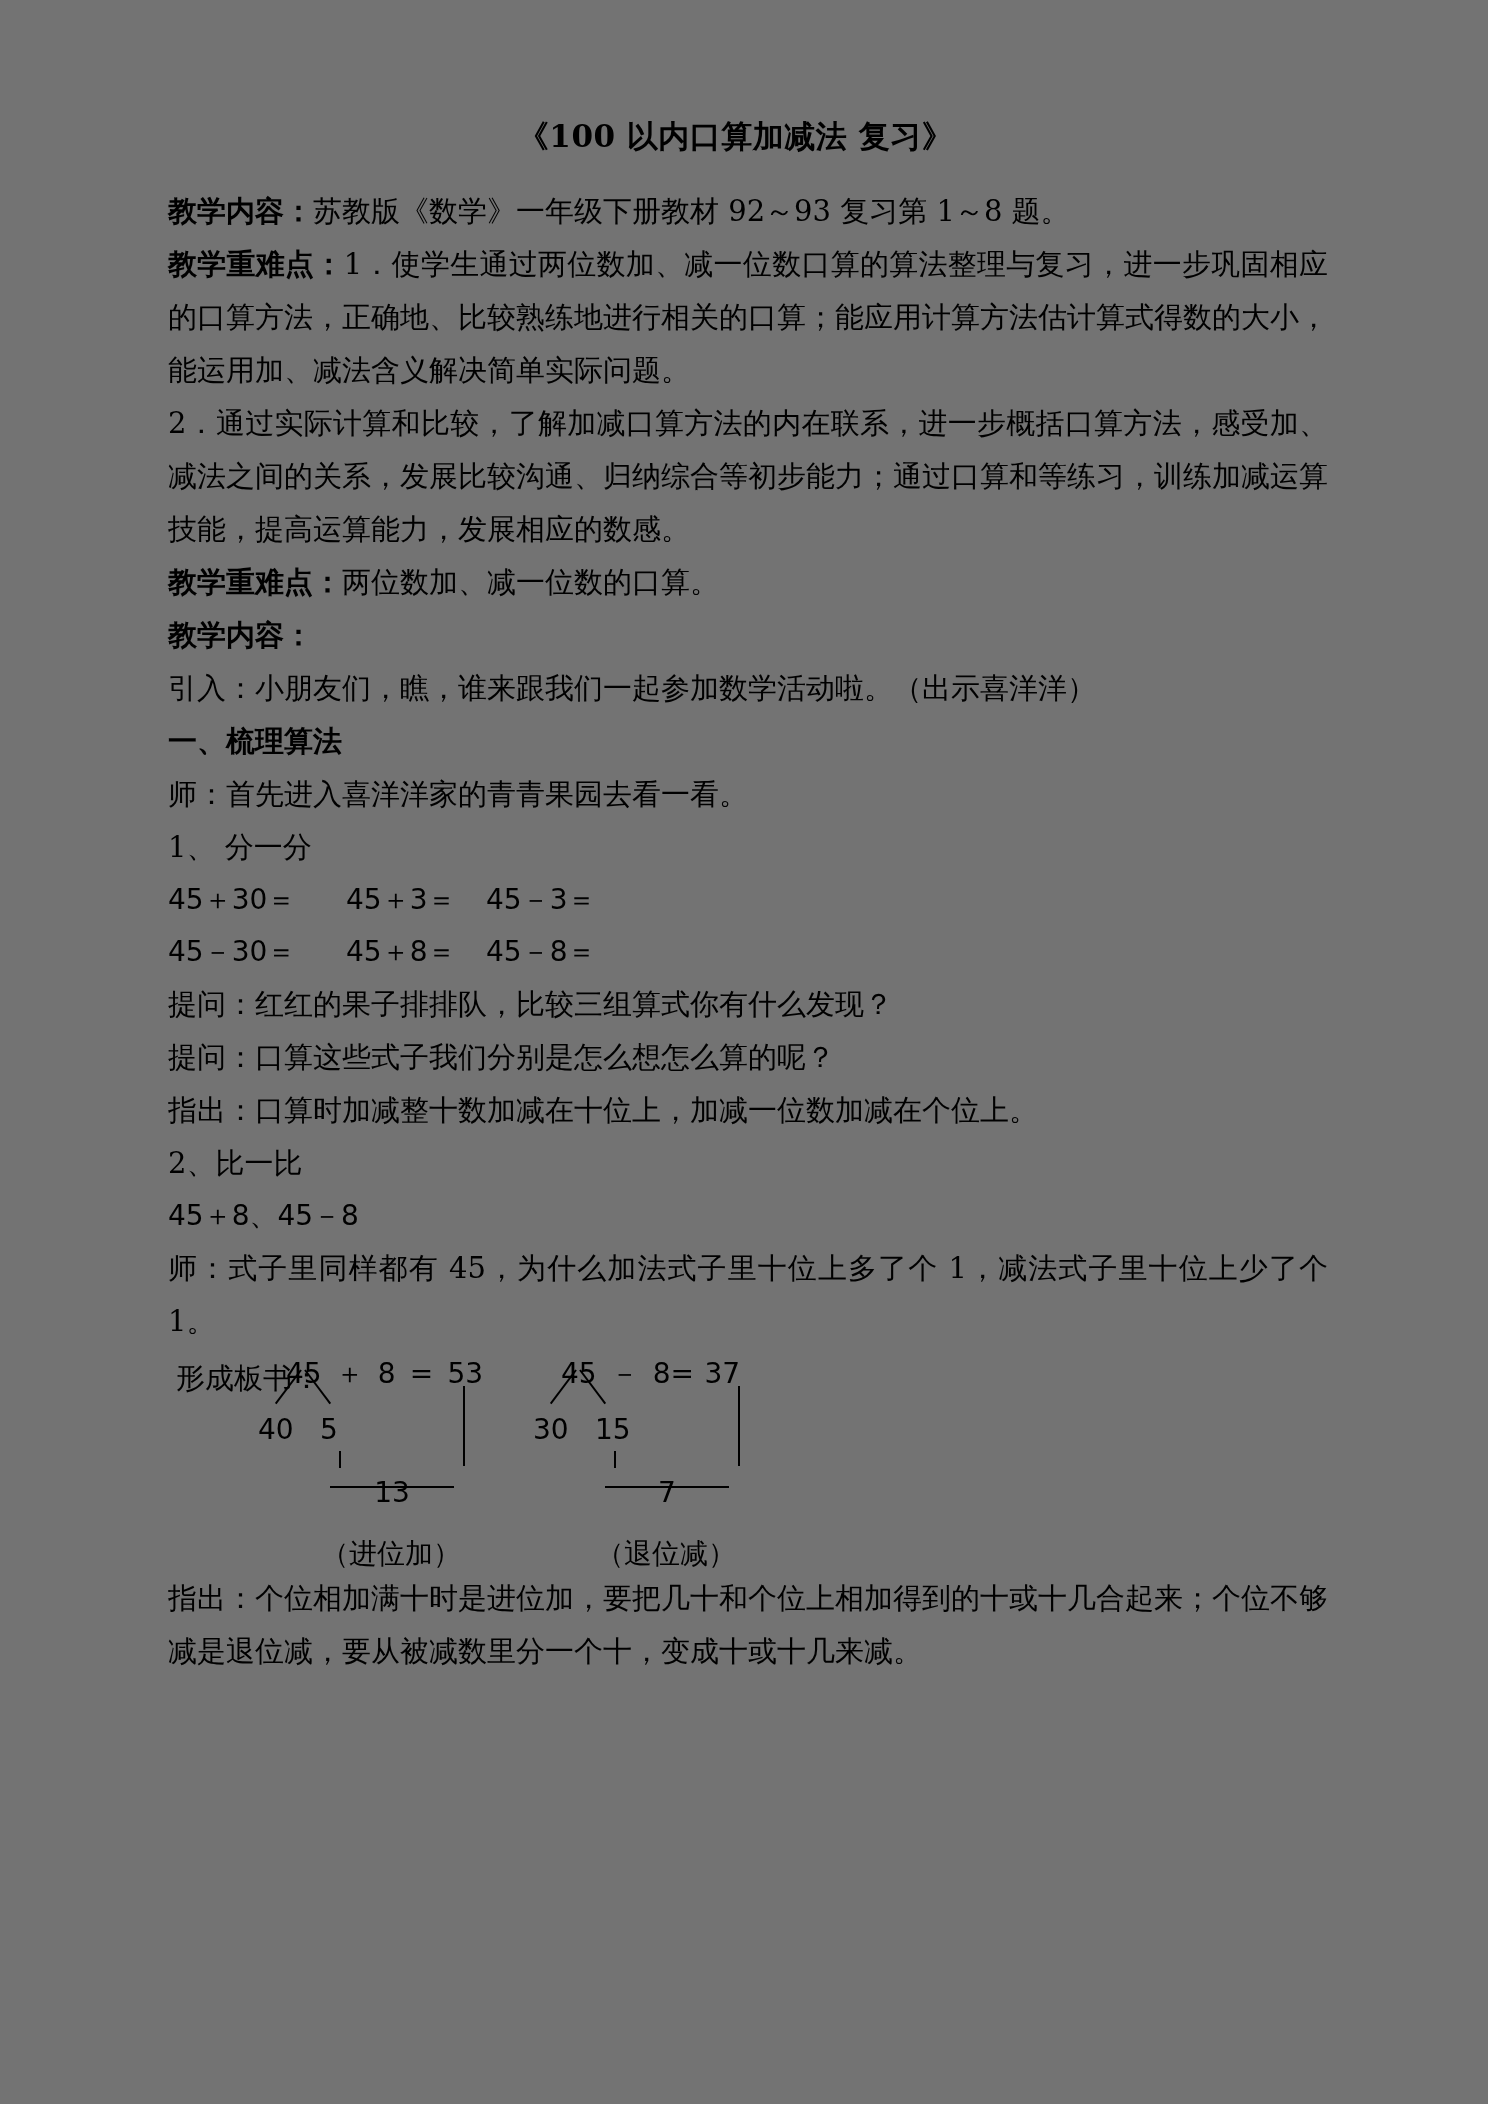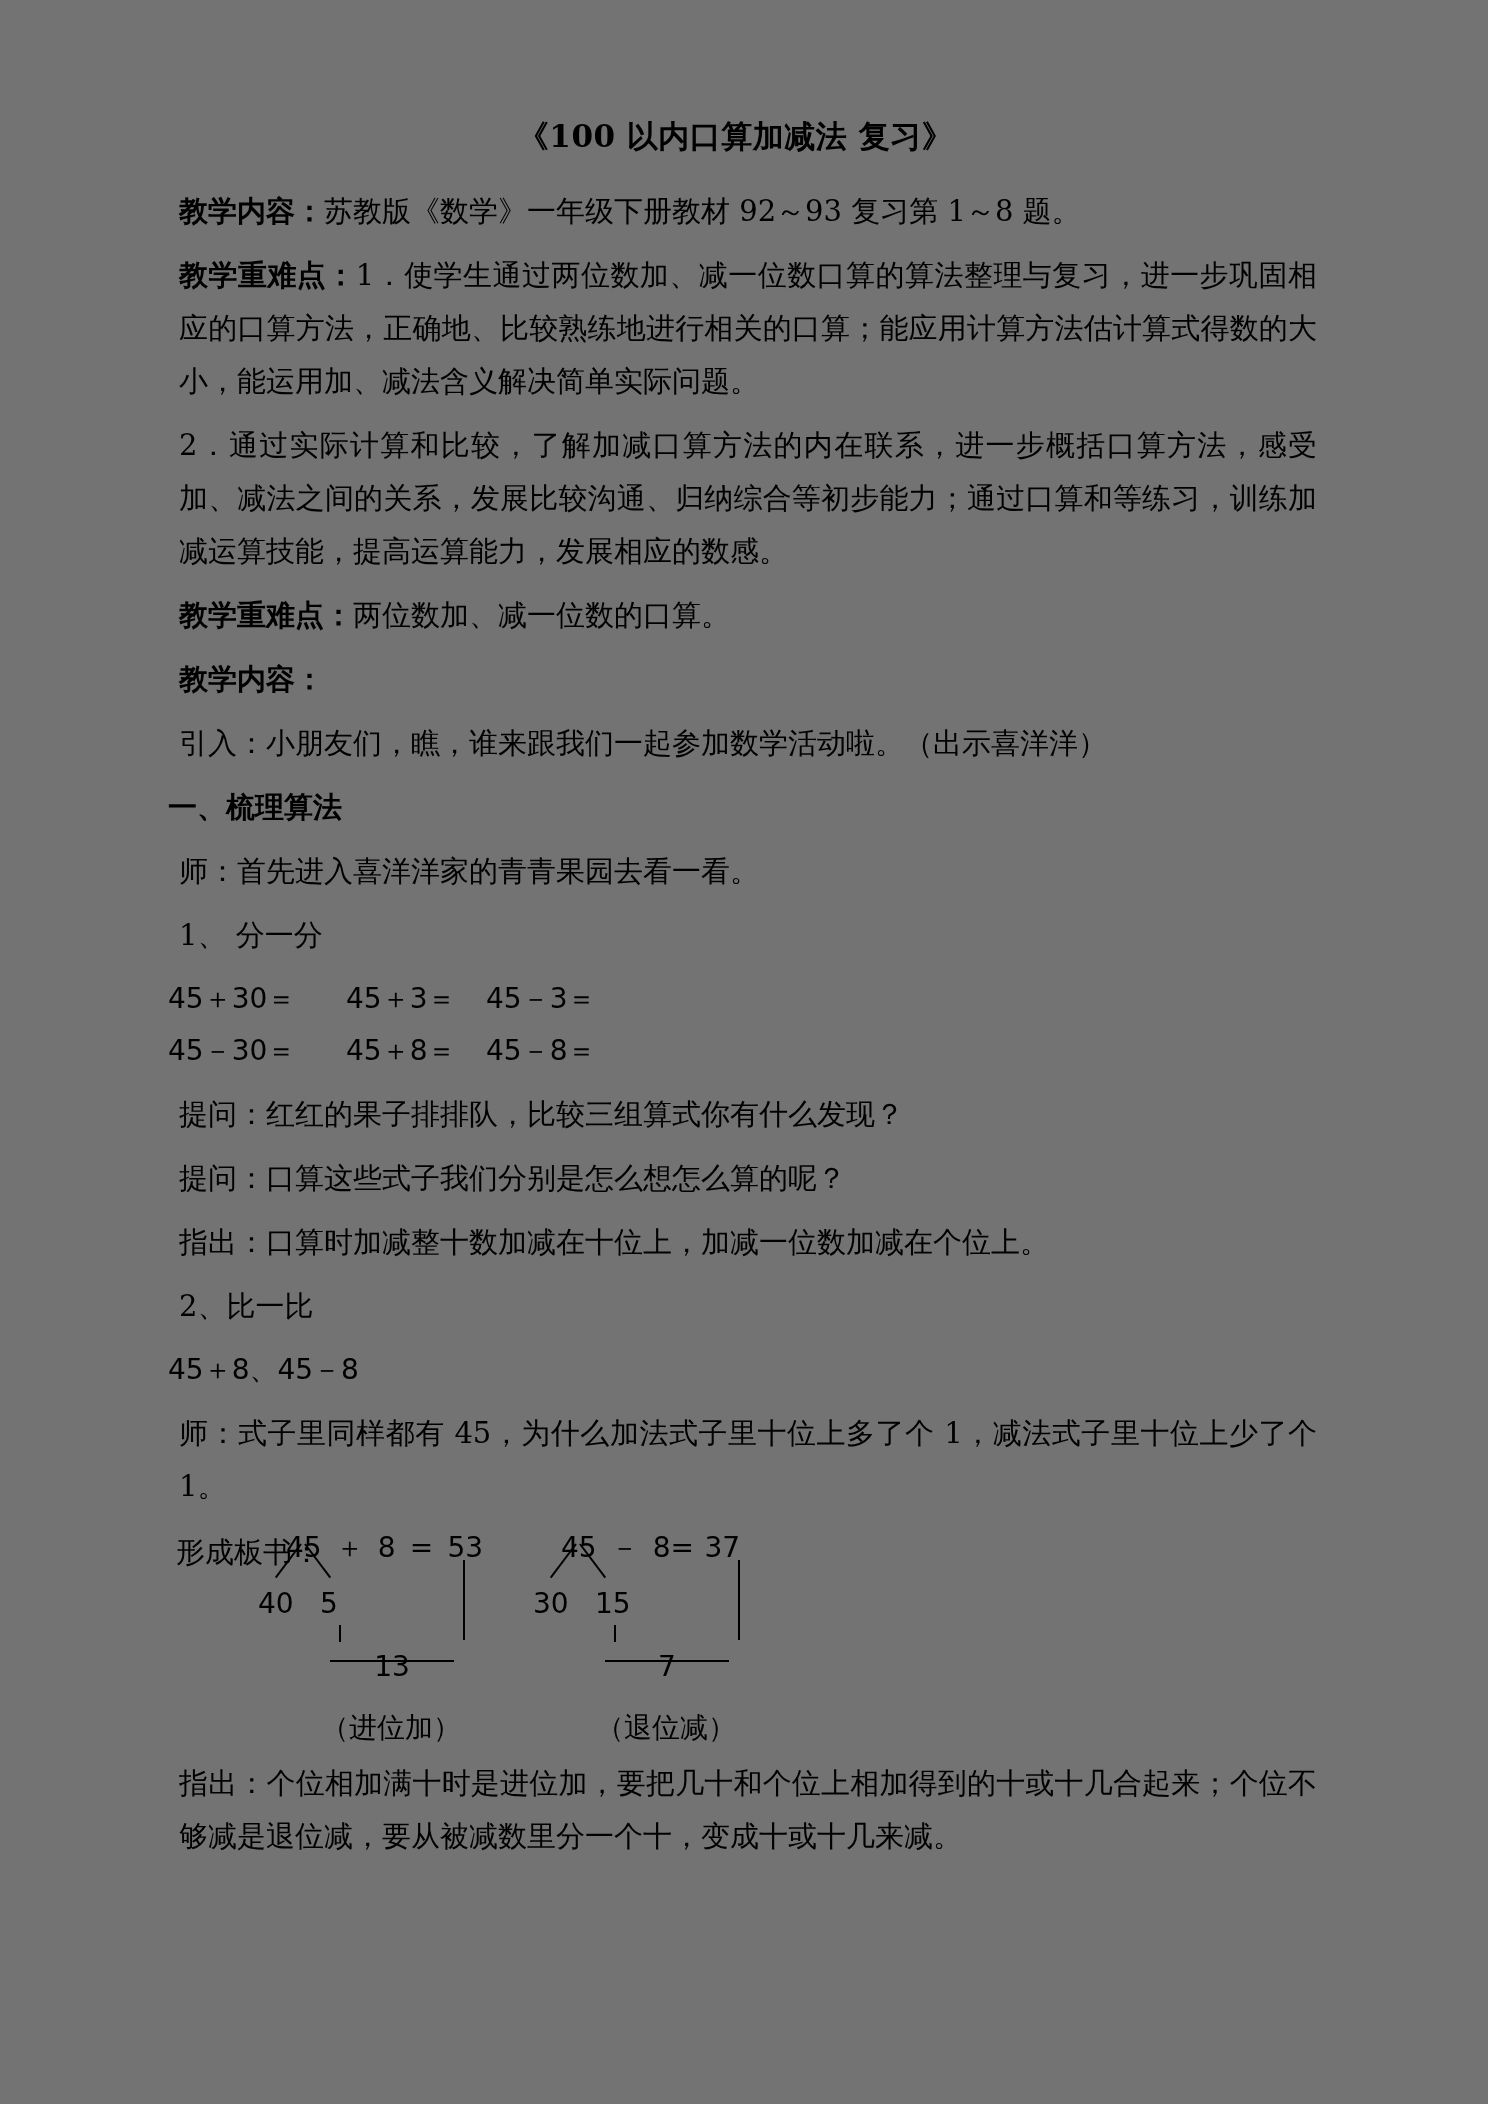--- a/index.html
+++ b/index.html
@@ -27,21 +27,21 @@
     font-weight: bold;
     font-size: 31px;
     line-height: 1.2;
     letter-spacing: 0.5px;
     margin: 0 0 30px 0;
     padding-right: 25px;
   }
   .para {
     font-size: 29px;
     line-height: 53px;
-    margin: 11px;
+    margin: 0;
     text-align: justify;
     text-justify: inter-ideograph;
     letter-spacing: 0px;
   }
   .lbl {
     font-weight: bold;
   }
   .sec-head {
     font-size: 29px;
     line-height: 53px;

